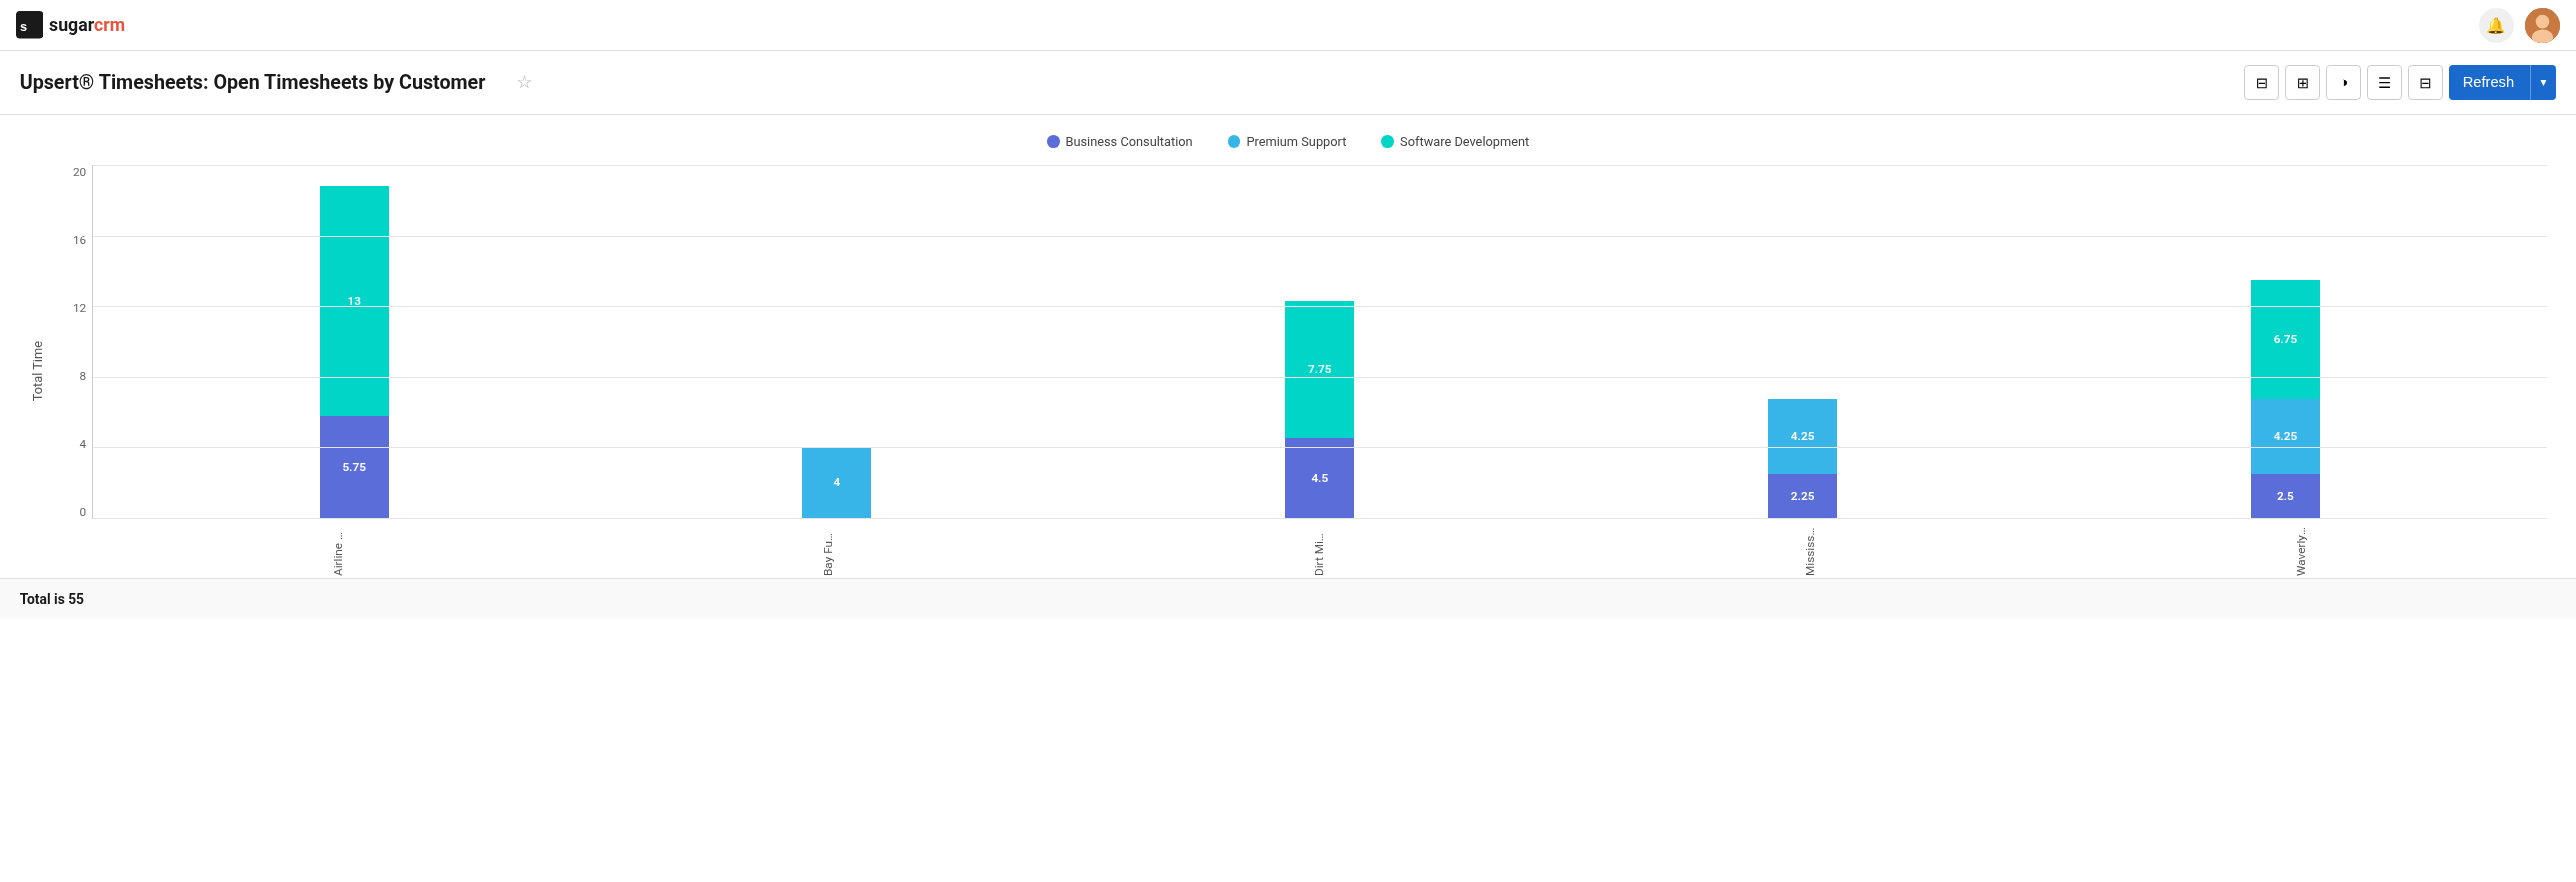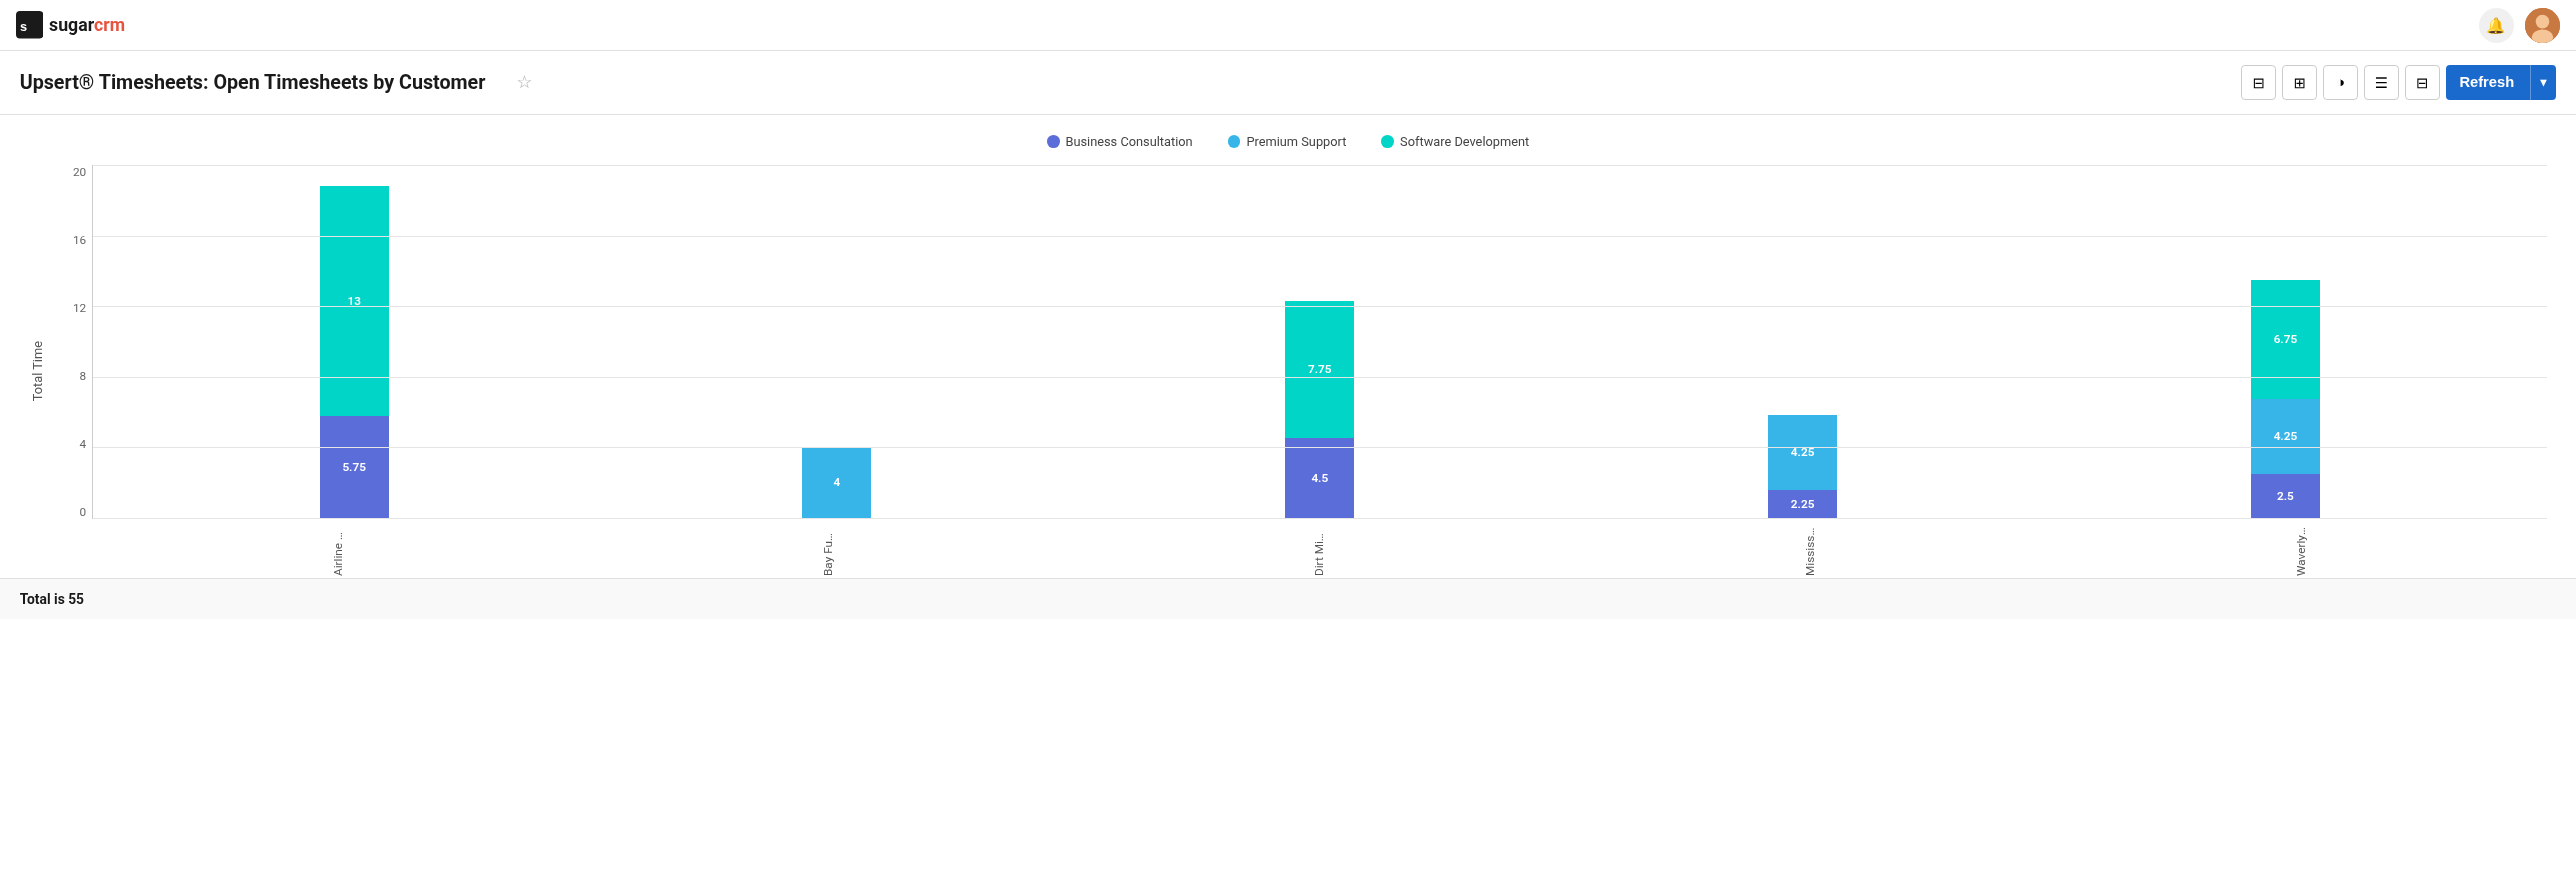--- a/index.html
+++ b/index.html
@@ -53,21 +53,21 @@
       font-size: 17.7px; color: #aaa; cursor: pointer; border: none; background: none; padding: 2px;
     }
     .header-actions { display: flex; align-items: center; gap: 5.9px; margin-left: auto; }
     .icon-btn {
       width: 35px; height: 35px; border: 1px solid #ccc; border-radius: 3.9px;
       display: flex; align-items: center; justify-content: center;
       cursor: pointer; background: #fff; font-size: 15.7px;
     }
     .refresh-btn {
       display: flex; align-items: center; background: #1a6acd; color: white;
-      border: none; border-radius: 3.9px; cursor: pointer; font-size: 14.7px; font-weight: 700;
+      border: none; border-radius: 3.9px; cursor: pointer; font-size: 14.7px; font-weight: 400;
       height: 35px; overflow: hidden;
     }
     .refresh-btn .refresh-label {
       padding: 0 15.7px 0 13.8px;
     }
     .refresh-btn .refresh-caret {
       padding: 0 9.8px; border-left: 1px solid rgba(255,255,255,0.3); height: 100%;
       display: flex; align-items: center; font-size: 11.8px;
     }
 
@@ -256,21 +256,21 @@
               </div>
             </div>
             <div class="bar-group">
               <div class="bar-stack">
                 <div class="bar-segment" style="background: rgb(91, 109, 216); height: 80px;">4.5</div>
                 <div class="bar-segment" style="background: rgb(0, 213, 200); height: 137px;">7.75</div>
               </div>
             </div>
             <div class="bar-group">
               <div class="bar-stack">
-                <div class="bar-segment" style="background: rgb(91, 109, 216); height: 28px;">2.25</div>
+                <div class="bar-segment" style="background: rgb(91, 109, 216); height: 44px;">2.25</div>
                 <div class="bar-segment" style="background: rgb(55, 181, 232); height: 75px;">4.25</div>
               </div>
             </div>
             <div class="bar-group">
               <div class="bar-stack">
                 <div class="bar-segment" style="background: rgb(91, 109, 216); height: 44px;">2.5</div>
                 <div class="bar-segment" style="background: rgb(55, 181, 232); height: 75px;">4.25</div>
                 <div class="bar-segment" style="background: rgb(0, 213, 200); height: 119px;">6.75</div>
               </div>
             </div>

